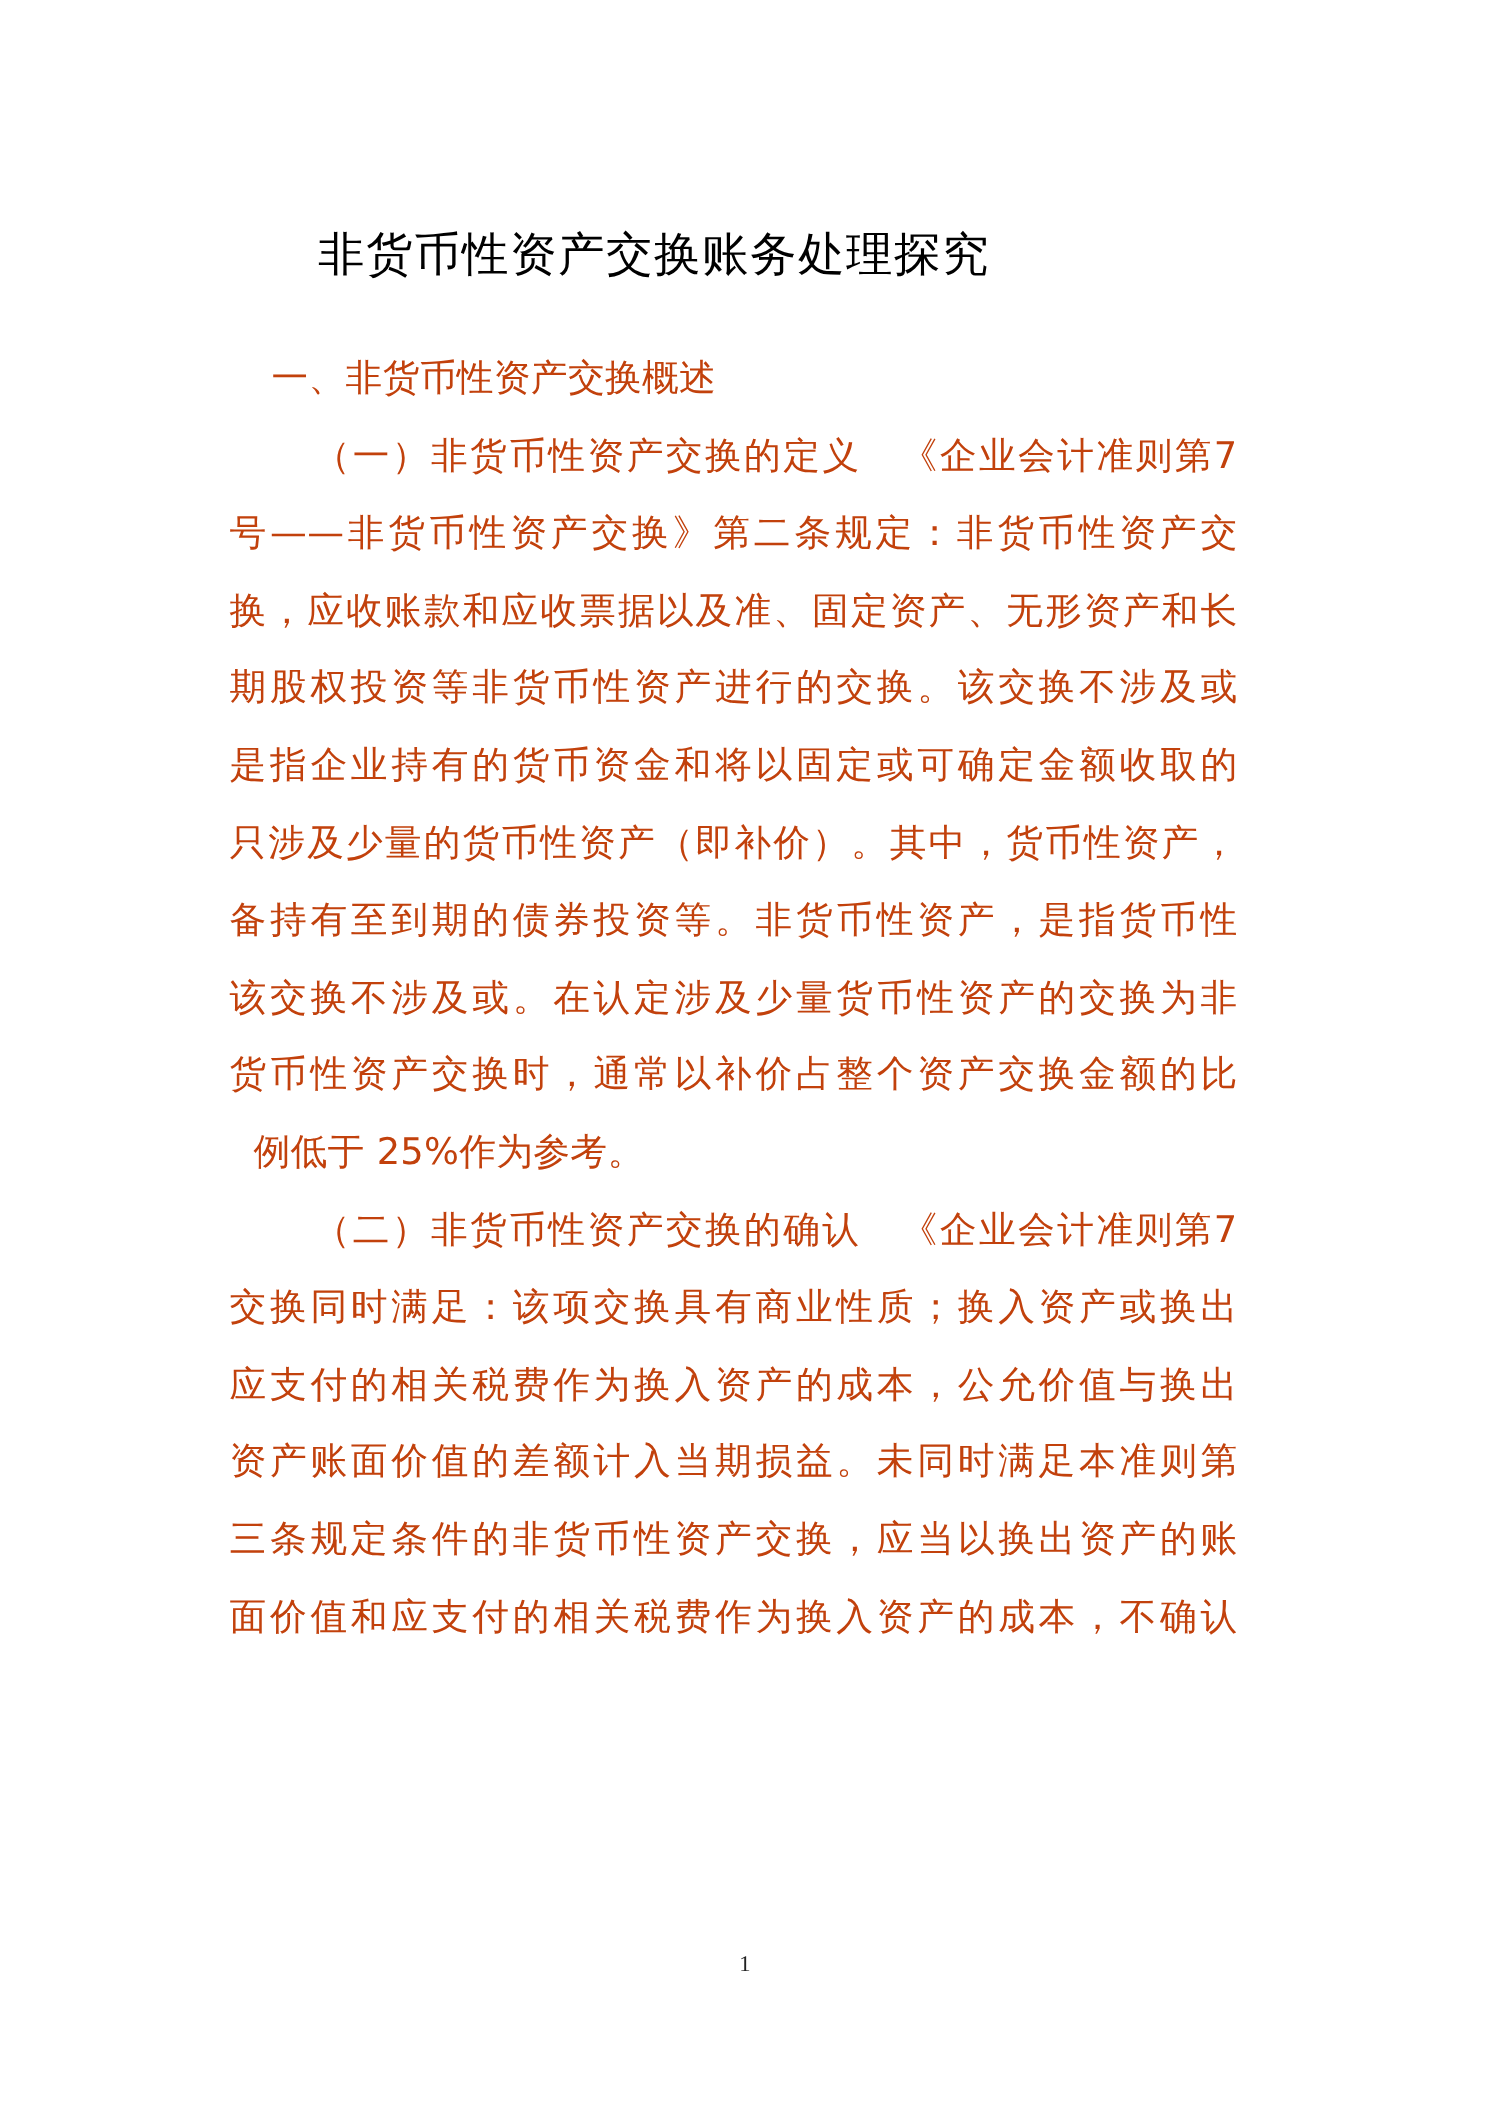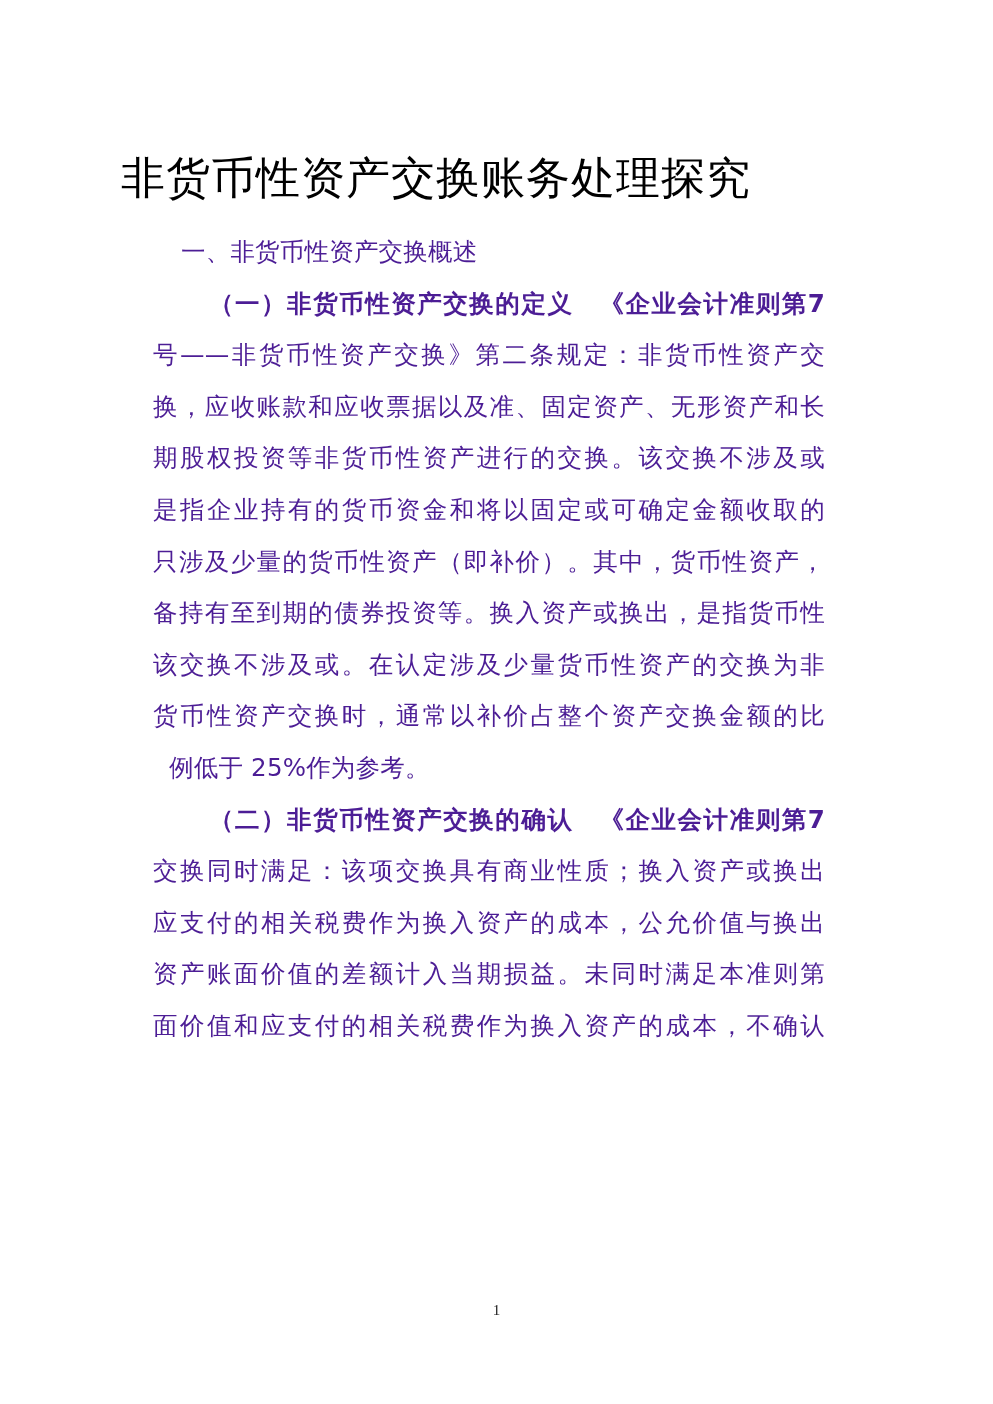--- a/index.html
+++ b/index.html
@@ -21,51 +21,51 @@
       width: 993px;
       height: 1404px;
       background: #ffffff;
     }
     .doc-title {
       position: absolute;
       left: 0;
       top: 122px;
       width: 872px;
       text-align: center;
-      font-size: 44px;
+      font-size: 31px;
       line-height: 54px;
       letter-spacing: 1px;
       color: #000000;
       font-family: "DejaVu Sans", "Liberation Sans", sans-serif;
       font-weight: normal;
     }
     .body-text {
       position: absolute;
       left: 153px;
       top: 226px;
       width: 672px;
     }
     .line {
       height: 51.6px;
       line-height: 51.6px;
       font-size: 24.5px;
       white-space: nowrap;
       letter-spacing: 0.2px;
-      color: #4c1d95;
+      color: #c2410c;
       font-family: "DejaVu Sans", "Liberation Sans", sans-serif;
       text-align: justify;
       text-align-last: justify;
     }
     .line.last {
       text-align: left;
       text-align-last: left;
       margin-left: 16px;
     }
     .indent1 { padding-left: 28px; }
-    .indent2 { padding-left: 56px; font-weight: bold; }
+    .indent2 { padding-left: 56px; }
     .heading-line {
       text-align: left;
       text-align-last: left;
     }
     .page-number {
       position: absolute;
       left: 0;
       top: 1300px;
       width: 993px;
       text-align: center;
@@ -86,31 +86,32 @@
 
     <div class="line heading-line indent1">一、非货币性资产交换概述</div>
 
     <div>
       <div class="line indent2">（一）非货币性资产交换的定义　《企业会计准则第7</div>
       <div class="line">号——非货币性资产交换》第二条规定：非货币性资产交</div>
       <div class="line">换，应收账款和应收票据以及准、固定资产、无形资产和长</div>
       <div class="line">期股权投资等非货币性资产进行的交换。该交换不涉及或</div>
       <div class="line">是指企业持有的货币资金和将以固定或可确定金额收取的</div>
       <div class="line">只涉及少量的货币性资产（即补价）。其中，货币性资产，</div>
-      <div class="line">备持有至到期的债券投资等。换入资产或换出，是指货币性</div>
+      <div class="line">备持有至到期的债券投资等。非货币性资产，是指货币性</div>
       <div class="line">该交换不涉及或。在认定涉及少量货币性资产的交换为非</div>
       <div class="line">货币性资产交换时，通常以补价占整个资产交换金额的比</div>
       <div class="line last">例低于 25%作为参考。</div>
     </div>
 
     <div>
       <div class="line indent2">（二）非货币性资产交换的确认　《企业会计准则第7</div>
       <div class="line">交换同时满足：该项交换具有商业性质；换入资产或换出</div>
       <div class="line">应支付的相关税费作为换入资产的成本，公允价值与换出</div>
       <div class="line">资产账面价值的差额计入当期损益。未同时满足本准则第</div>
+      <div class="line">三条规定条件的非货币性资产交换，应当以换出资产的账</div>
       <div class="line">面价值和应支付的相关税费作为换入资产的成本，不确认</div>
     </div>
 
   </div>
 
   <div class="page-number">1</div>
 
 </div>
 
 </body></html>

